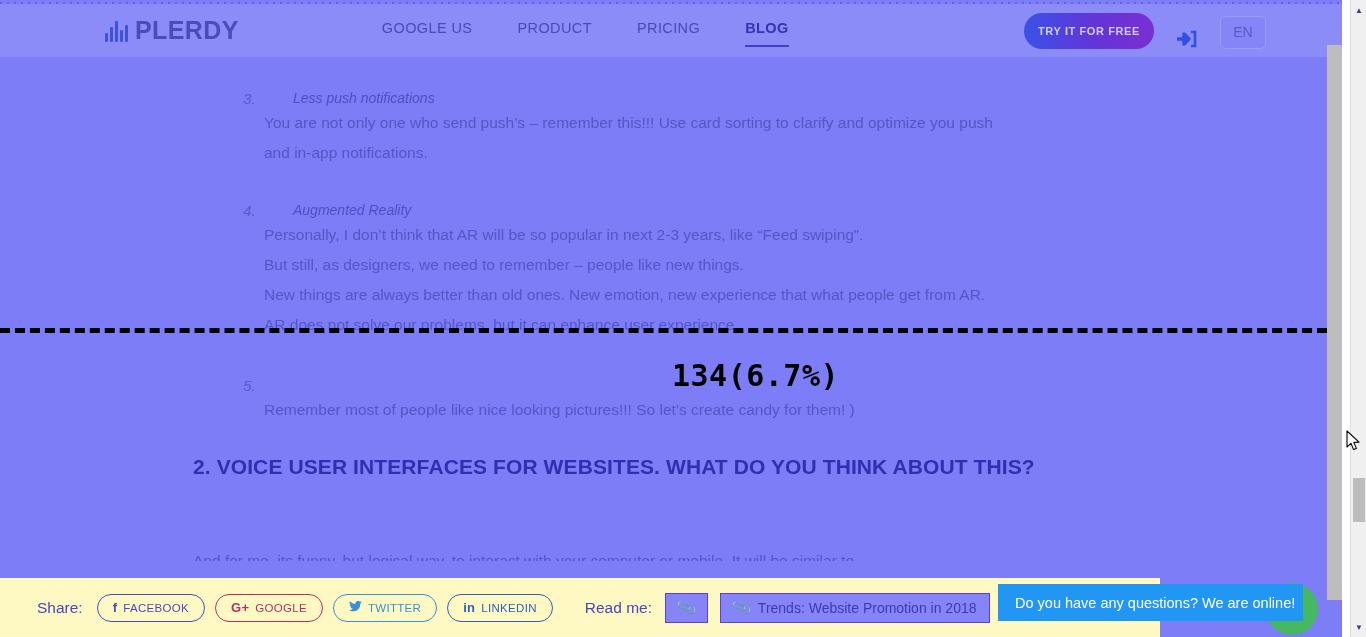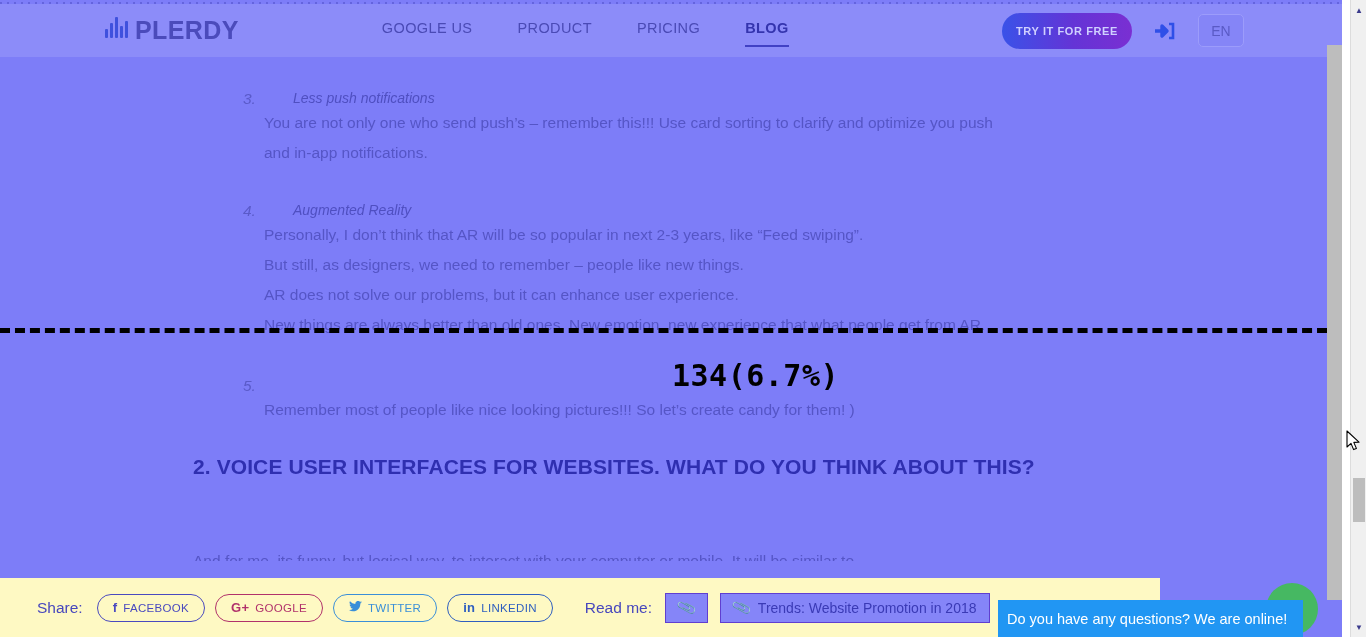--- a/index.html
+++ b/index.html
@@ -46,21 +46,21 @@
     left: 0; top: 4px;
     width: 1342px;
     height: 53px;
     background: #8c8cf9;
     display: flex;
     align-items: center;
   }
 
   .logo-wrap {
     display: flex;
-    align-items: flex-start;
+    align-items: center;
     margin-left: 105px;
     gap: 7px;
   }
   .logo-bars {
     display: flex;
     align-items: flex-end;
     height: 22px;
     gap: 2px;
   }
   .logo-bars i {
@@ -94,23 +94,23 @@
   .nav-item.active::after {
     content: "";
     position: absolute;
     left: 0; right: 0; bottom: -6px;
     height: 2px;
     background: #4141c4;
   }
 
   #header-right {
     display: flex;
-    align-items: center;
+    align-items: flex-end;
     margin-left: auto;
-    margin-right: 98px;
+    margin-right: 76px;
     gap: 22px;
   }
   #cta-button {
     width: 130px;
     height: 36px;
     border-radius: 18px;
     background: linear-gradient(to right, #3a52e8 0%, #6434d6 55%, #7a2fd2 100%);
     color: #cfd0ff;
     font-size: 11px;
     font-weight: bold;
@@ -269,29 +269,29 @@
     right: 24px;
     bottom: 2px;
     width: 52px; height: 52px;
     border-radius: 50%;
     background: #46b862;
     z-index: 50;
   }
   #chat-bubble {
     position: absolute;
     left: 998px;
-    bottom: 0;
+    bottom: 16px;
     width: 305px;
     height: 37px;
     background: #2196f3;
     color: #fff;
     font-size: 14.5px;
     display: flex;
     align-items: center;
-    padding-left: 9px;
+    padding-left: 17px;
     z-index: 51;
     cursor: pointer;
   }
 
   
   #inner-scrollbar {
     position: absolute;
     left: 1327px;
     top: 45px;
     width: 15px;
@@ -400,22 +400,22 @@
 
       <div class="gap-sm"></div>
 
       <div class="list-block">
         <div class="li-row">
           <span class="li-num">4.</span>
           <span class="li-title">Augmented Reality</span>
         </div>
         <div class="li-para">Personally, I don’t think that AR will be so popular in next 2-3 years, like “Feed swiping”.</div>
         <div class="li-para">But still, as designers, we need to remember  – people like new things.</div>
+        <div class="li-para">New things are always better than old ones. New emotion, new experience that what people get from AR.</div>
         <div class="li-para">AR does not solve our problems, but it can enhance user experience.</div>
-        <div class="li-para">New things are always better than old ones. New emotion, new experience that what people get from AR.</div>
       </div>
 
       <div class="gap-sm" style="height:37px"></div>
 
       <div class="list-block">
         <div class="li-row">
           <span class="li-num">5.</span>
         </div>
         <div class="li-para">Remember most of people like nice looking pictures!!! So let’s create candy for them! )</div>
       </div>

